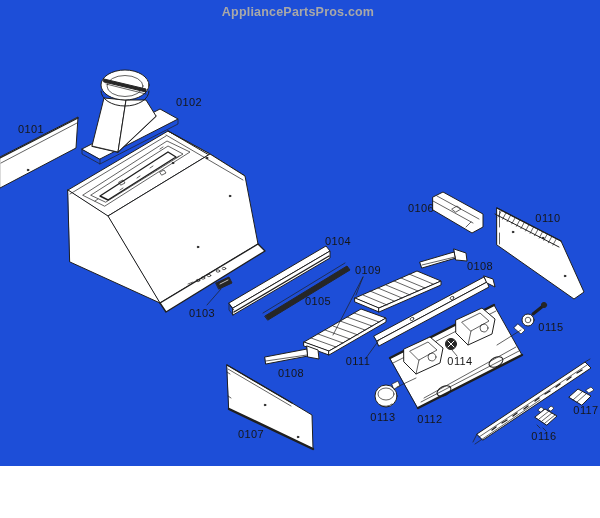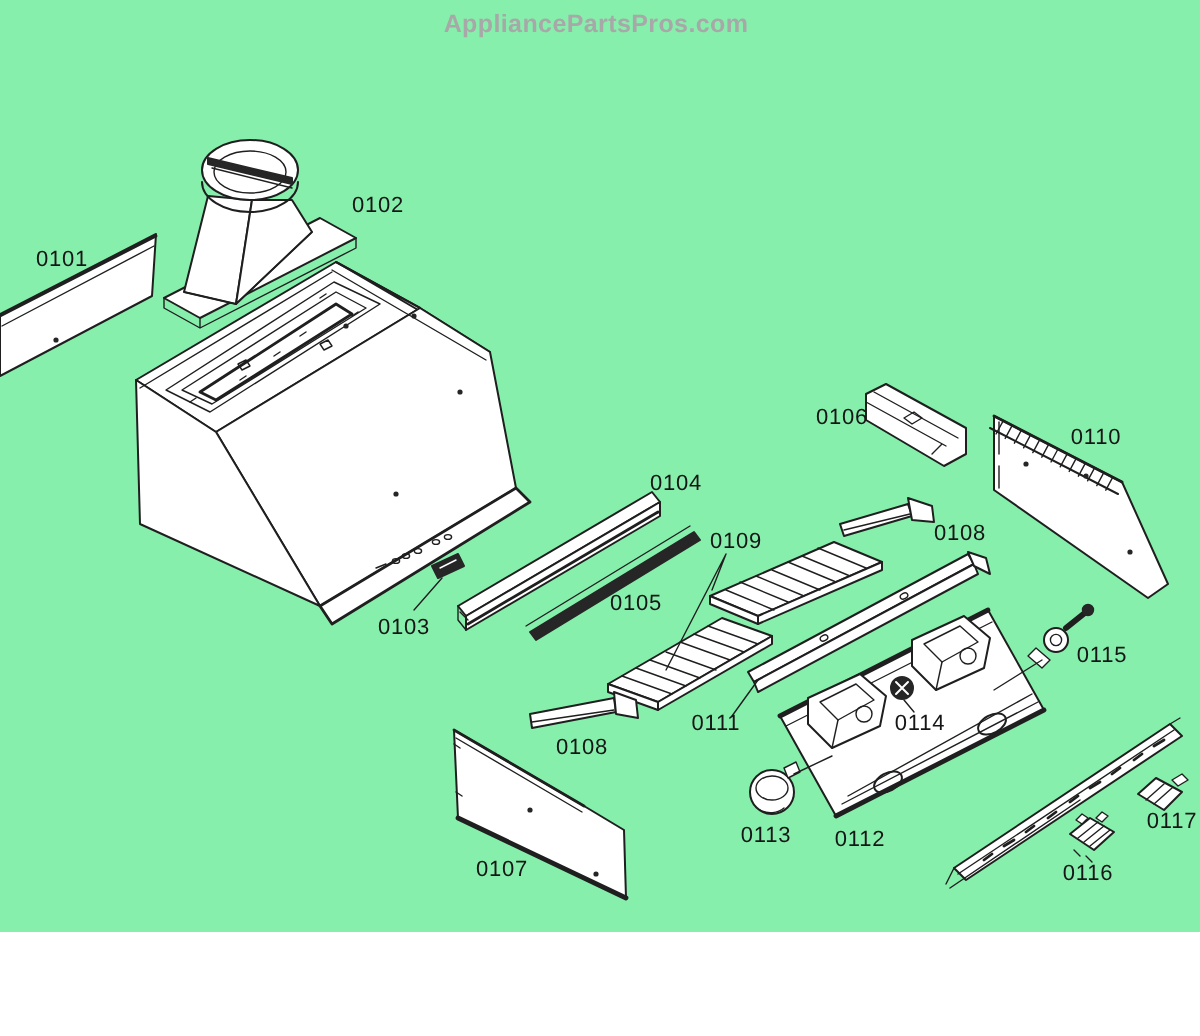--- a/index.html
+++ b/index.html
@@ -1,16 +1,16 @@
 <!DOCTYPE html>
 <html><head>
 <meta charset="utf-8">
 <style>
   html,body{margin:0;padding:0;background:#fff;}
-  .stage{position:relative;width:600px;height:466px;background:#86efac;overflow:hidden;
+  .stage{position:relative;width:600px;height:466px;background:#1d4ed8;overflow:hidden;
          font-family:"Liberation Sans", sans-serif;}
   svg{position:absolute;left:0;top:0;}
   
   svg path, svg polygon, svg line, svg ellipse, svg circle, svg rect{
       stroke:#1f1f1f; stroke-width:1; fill:none; stroke-linecap:round; stroke-linejoin:round;}
   .face{fill:#ffffff;}
   .dark{fill:#262626; stroke:#262626;}
   .thin{stroke-width:0.7;}
   .mid{stroke-width:1.4;}
   .heavy{stroke-width:2.4;}

